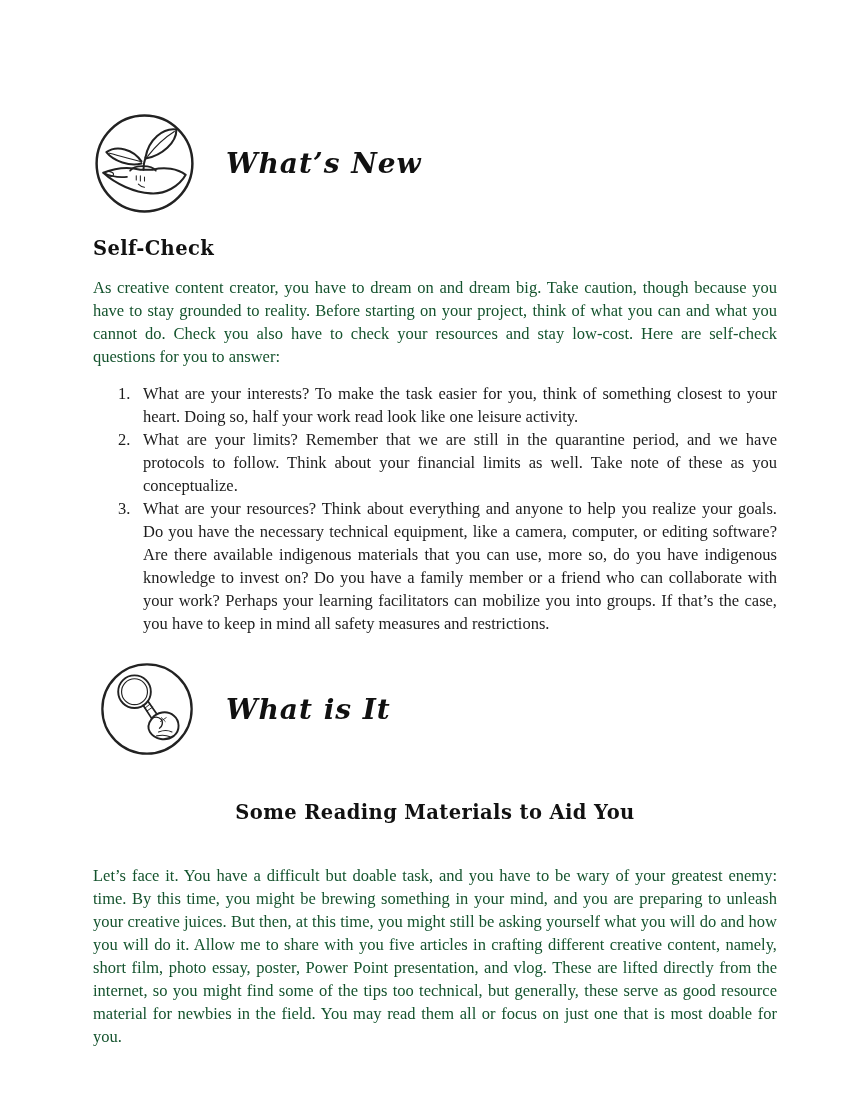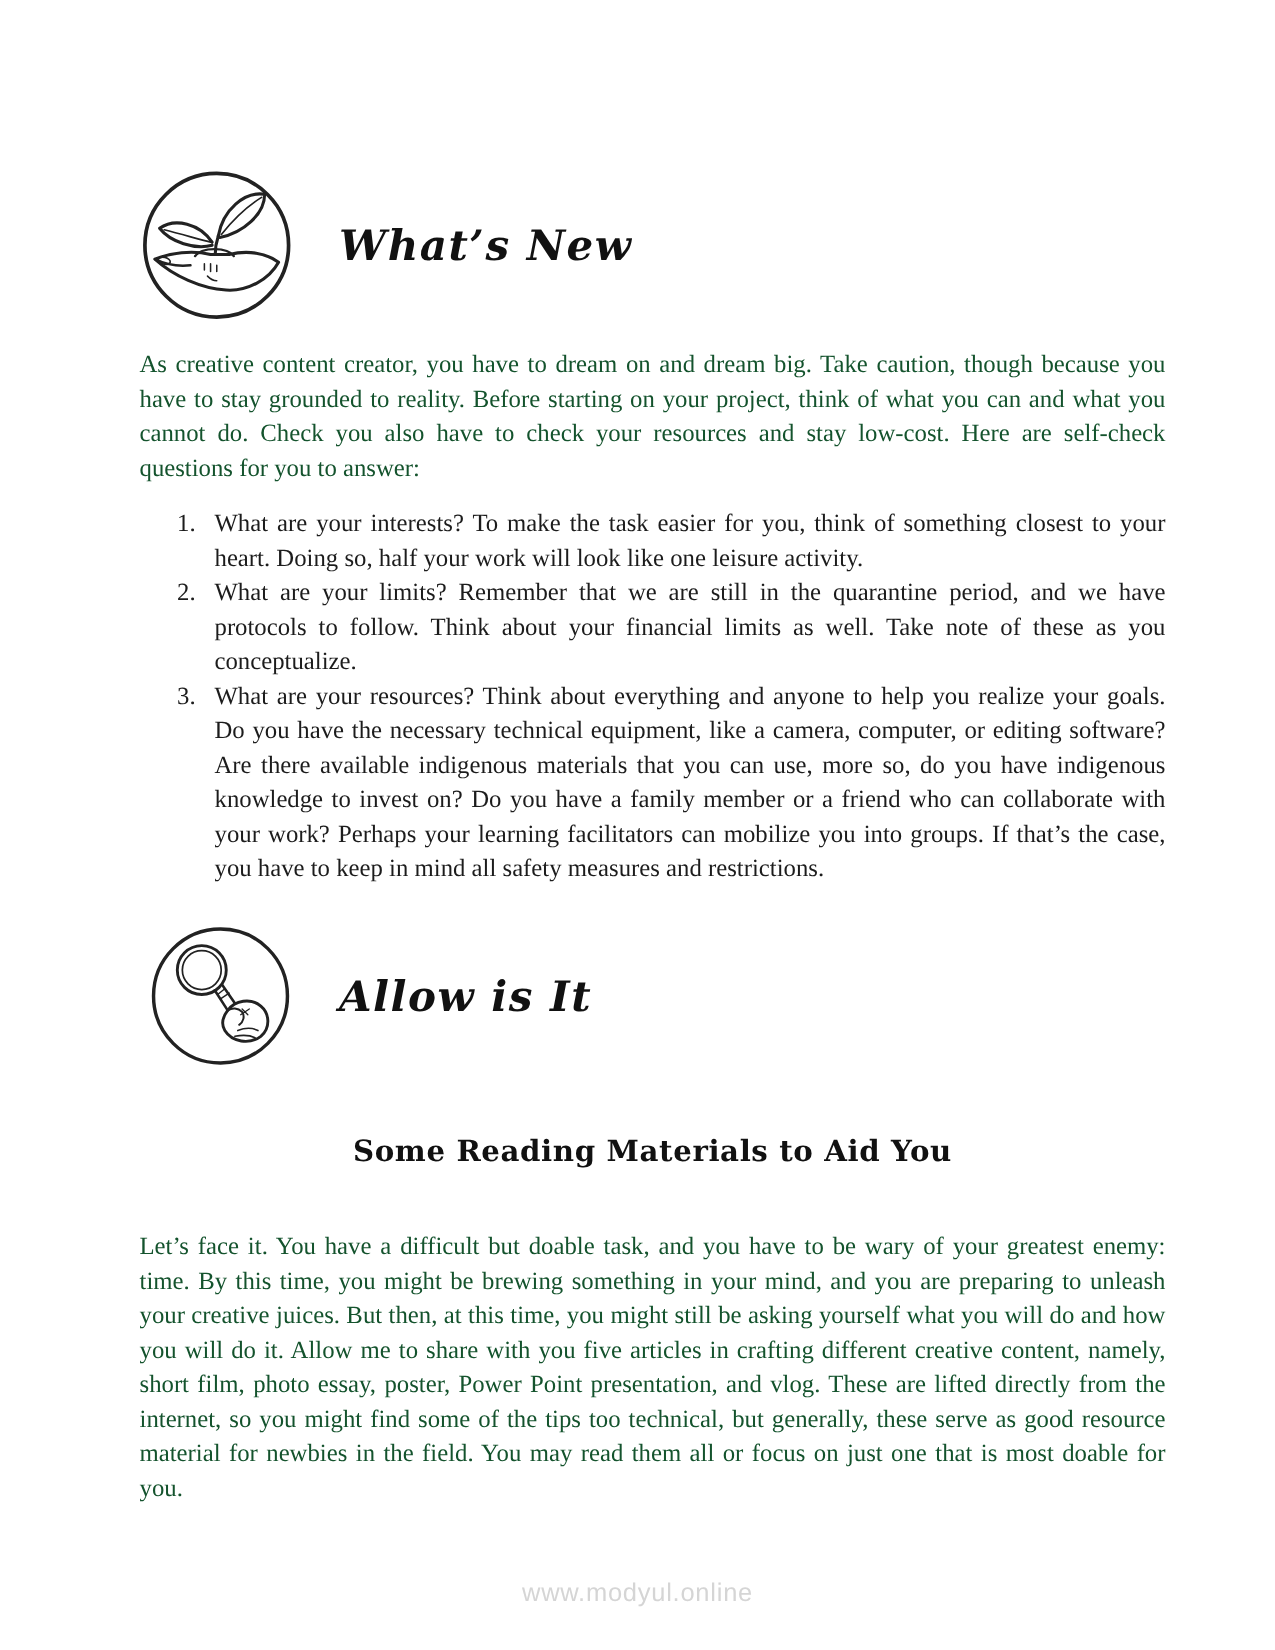--- a/index.html
+++ b/index.html
@@ -93,27 +93,28 @@
           <path class="ln" d="M10 59 C16 62 24 64 33 63" stroke-width="1.6"></path>
           <ellipse class="ln" cx="16" cy="60" rx="4" ry="2.2" stroke-width="1.1" transform="rotate(15 16 60)"></ellipse>
 
           <path class="ln" d="M42 62 L42 66 M46 62 L46 67 M50 63 L50 67" stroke-width="1"></path>
           <path class="ln" d="M44 70 C46 72 48 73 50 73" stroke-width="1"></path>
         </svg>
       </span>
       <span class="banner-title">What’s New</span>
     </div>
 
+    <h2 class="section-heading heading-1">Self-Check</h2>
 
     <p class="body-par par-1">As creative content creator, you have to dream on and dream big. Take caution, though because you have to stay grounded to reality. Before starting on your project, think of what you can and what you cannot do. Check you also have to check your resources and stay low-cost. Here are self-check questions for you to answer:</p>
 
     <ol class="num-list">
       <li>
         <span class="li-num">1.</span>
-        <span class="li-text">What are your interests? To make the task easier for you, think of something closest to your heart. Doing so, half your work will look like one leisure activity.</span>
+        <span class="li-text">What are your interests? To make the task easier for you, think of something closest to your heart. Doing so, half your work read look like one leisure activity.</span>
       </li>
       <li>
         <span class="li-num">2.</span>
         <span class="li-text">What are your limits? Remember that we are still in the quarantine period, and we have protocols to follow. Think about your financial limits as well. Take note of these as you conceptualize.</span>
       </li>
       <li>
         <span class="li-num">3.</span>
         <span class="li-text">What are your resources? Think about everything and anyone to help you realize your goals. Do you have the necessary technical equipment, like a camera, computer, or editing software? Are there available indigenous materials that you can use, more so, do you have indigenous knowledge to invest on? Do you have a family member or a friend who can collaborate with your work? Perhaps your learning facilitators can mobilize you into groups. If that’s the case, you have to keep in mind all safety measures and restrictions.</span>
       </li>
     </ol>
@@ -133,23 +134,22 @@
           <path class="ln" d="M55 60 C60 53 71 51 78 57 C84 62 85 72 78 78 C70 84 58 82 53 74 C50 69 52 64 55 60 Z" stroke-width="2"></path>
 
           <path class="ln" d="M55 60 C58 58 62 58 65 61 C67 64 66 68 63 70" stroke-width="1.4"></path>
 
           <path class="ln" d="M62 74 C67 72 72 72 76 74" stroke-width="1.1"></path>
           <path class="ln" d="M60 78 C65 77 70 77 74 79" stroke-width="1.1"></path>
 
           <path class="ln" d="M64 63 L70 59 M65 59 L69 63" stroke-width="0.9"></path>
         </svg>
       </span>
-      <span class="banner-title">Allow is It</span>
+      <span class="banner-title">What is It</span>
     </div>
 
     <h2 class="section-heading heading-2">Some Reading Materials to Aid You</h2>
 
     <p class="body-par par-2">Let’s face it. You have a difficult but doable task, and you have to be wary of your greatest enemy: time. By this time, you might be brewing something in your mind, and you are preparing to unleash your creative juices. But then, at this time, you might still be asking yourself what you will do and how you will do it. Allow me to share with you five articles in crafting different creative content, namely, short film, photo essay, poster, Power Point presentation, and vlog. These are lifted directly from the internet, so you might find some of the tips too technical, but generally, these serve as good resource material for newbies in the field. You may read them all or focus on just one that is most doable for you.</p>
 
   </div>
 
-  <div class="watermark">www.modyul.online</div>
 </div>
 
 </body></html>

